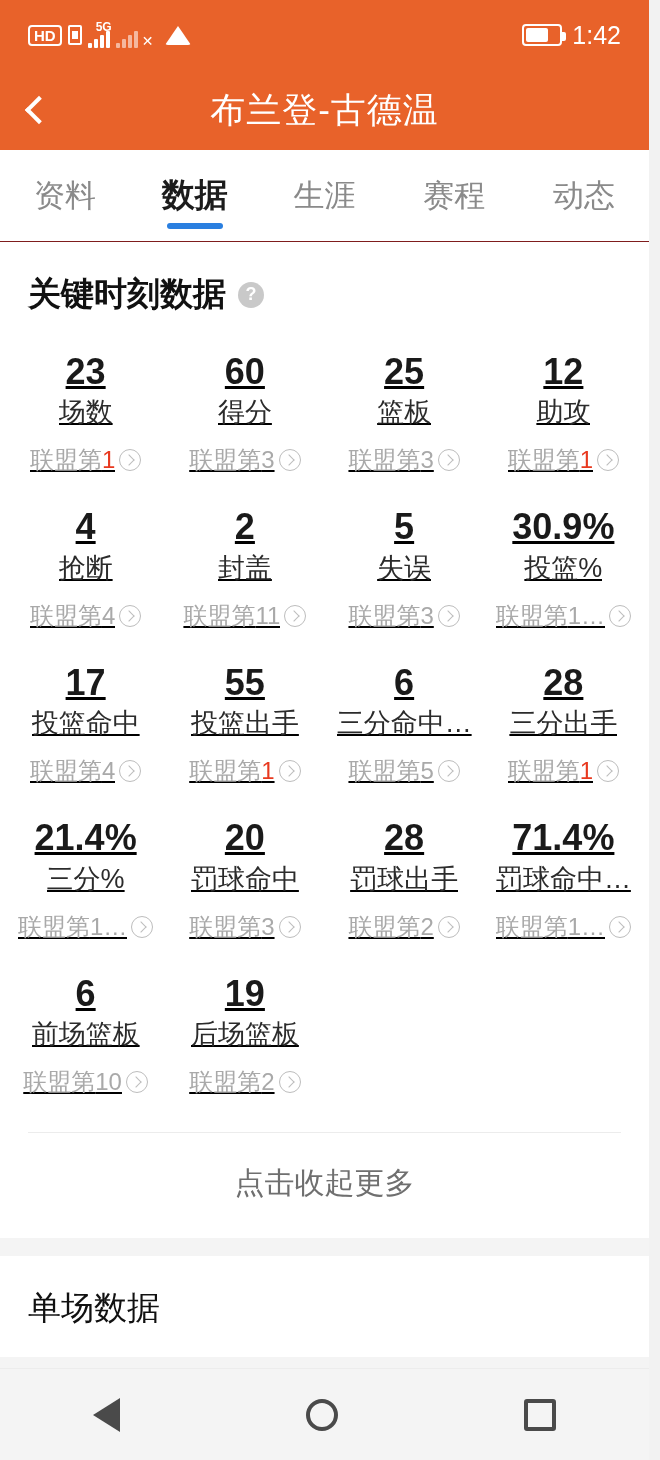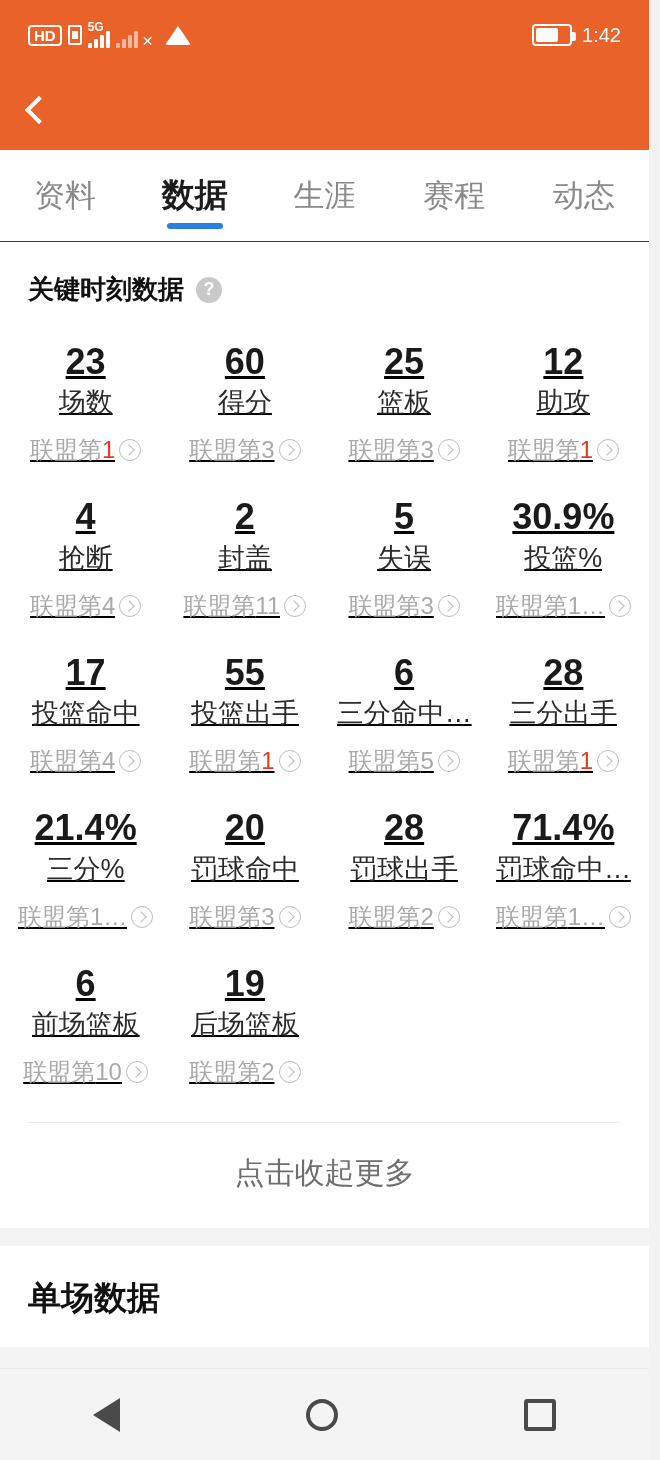--- a/index.html
+++ b/index.html
@@ -49,21 +49,21 @@
     position: relative;
   }
   .sim-icon::after {
     content: "";
     position: absolute;
     left: 2px; top: 4px;
     width: 6px; height: 8px;
     background: #fff;
   }
   .sig-wrap { position: relative; display: flex; align-items: flex-end; gap: 2px; height: 26px;}
-  .sig-label { position: absolute; top: -2px; left: 0; font-size: 12px; font-weight: bold; text-align: right;}
+  .sig-label { position: absolute; top: -2px; left: 8px; font-size: 12px; font-weight: bold; text-align: right;}
   .bars { display: flex; align-items: flex-end; gap: 2px; height: 18px; }
   .bars span { width: 4px; background: #fff; border-radius: 1px; }
   .bars span:nth-child(1){height:5px}
   .bars span:nth-child(2){height:9px}
   .bars span:nth-child(3){height:13px}
   .bars span:nth-child(4){height:17px}
   .bars.dim span { background: rgba(255,255,255,0.55); }
   .x-mark { font-size: 14px; margin-left: 2px; line-height: 1; }
   .wifi {
     width: 0; height: 0;
@@ -71,21 +71,21 @@
     border-right: 13px solid transparent;
     border-bottom: 19px solid #fff;
     margin-left: 6px;
     border-radius: 3px;
   }
   .status-right {
     margin-left: auto;
     display: flex;
     align-items: center;
     gap: 10px;
-    font-size: 20px;
+    font-size: 25px;
   }
   .battery {
     width: 40px; height: 22px;
     border: 2px solid #fff;
     border-radius: 4px;
     position: relative;
     display: flex; align-items: center;
   }
   .battery::after {
     content: "";
@@ -177,21 +177,21 @@
   .card {
     background: #fff;
   }
   .section-title-row {
     display: flex;
     align-items: center;
     padding: 30px 28px 10px 28px;
     gap: 12px;
   }
   .section-title {
-    font-size: 26px;
+    font-size: 33px;
     font-weight: bold;
     color: #111;
   }
   .help-icon {
     width: 26px; height: 26px;
     border-radius: 50%;
     background: #c9c9c9;
     color: #fff;
     font-size: 18px;
     display: flex; align-items: center; justify-content: center;
@@ -266,21 +266,21 @@
     text-align: center;
     font-size: 30px;
     color: #6f6f6f;
     padding: 30px 0 34px 0;
   }
 
   .gap { height: 18px; background: #f4f4f4; }
 
   .single-title {
     font-size: 33px;
-    font-weight: bold;
+    font-weight: normal;
     color: #111;
     padding: 30px 28px 26px 28px;
     background: #fff;
   }
 
   
   .navbar {
     height: 92px;
     background: #f4f4f4;
     display: flex;
@@ -340,20 +340,21 @@
           <i style="width:22px"></i>
         </span>
       <span>1:42</span>
     </div>
   </div>
 
   <div class="header">
     <div class="back-btn">
       <span class="chev"></span>
     </div>
+    <div class="header-title">布兰登-古德温</div>
   </div>
 
   <div class="tabs">
     <div class="tab">
       <span>资料</span>
     </div>
     <div class="tab active">
       <span>数据</span>
       <span class="underline"></span>
     </div>

